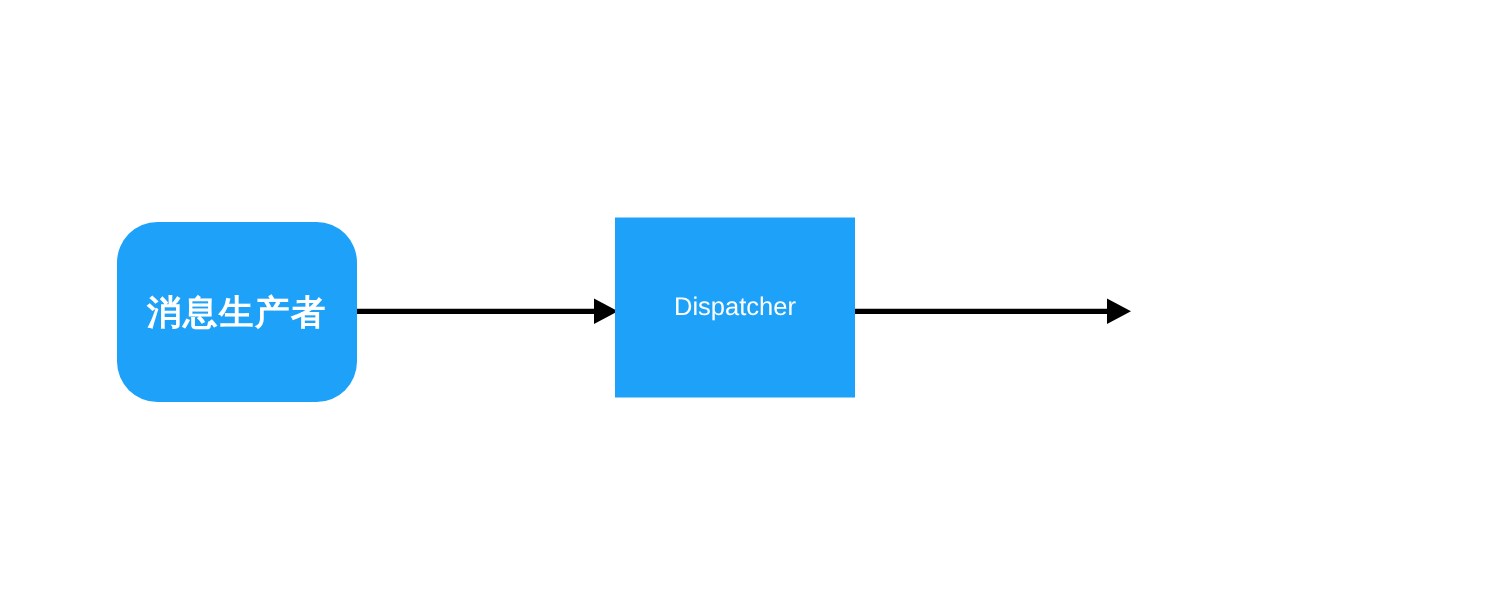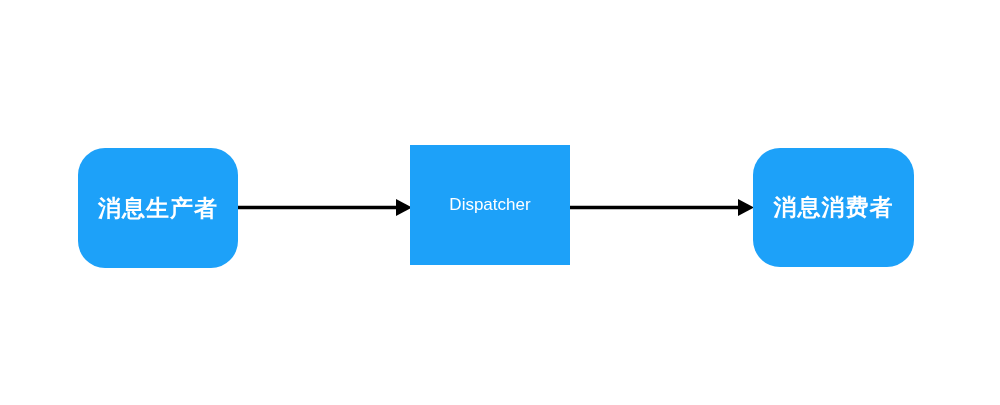--- a/index.html
+++ b/index.html
@@ -84,17 +84,14 @@
   </svg>
 
   <div class="node node-producer">
     <span class="node-label cjk-label">消息生产者</span>
   </div>
 
   <div class="node node-dispatcher">
     <span class="node-label latin-label">Dispatcher</span>
   </div>
 
-  <div class="node node-consumer">
-    <span class="node-label cjk-label">消息消费者</span>
-  </div>
 
 </div>
 
 </body></html>

